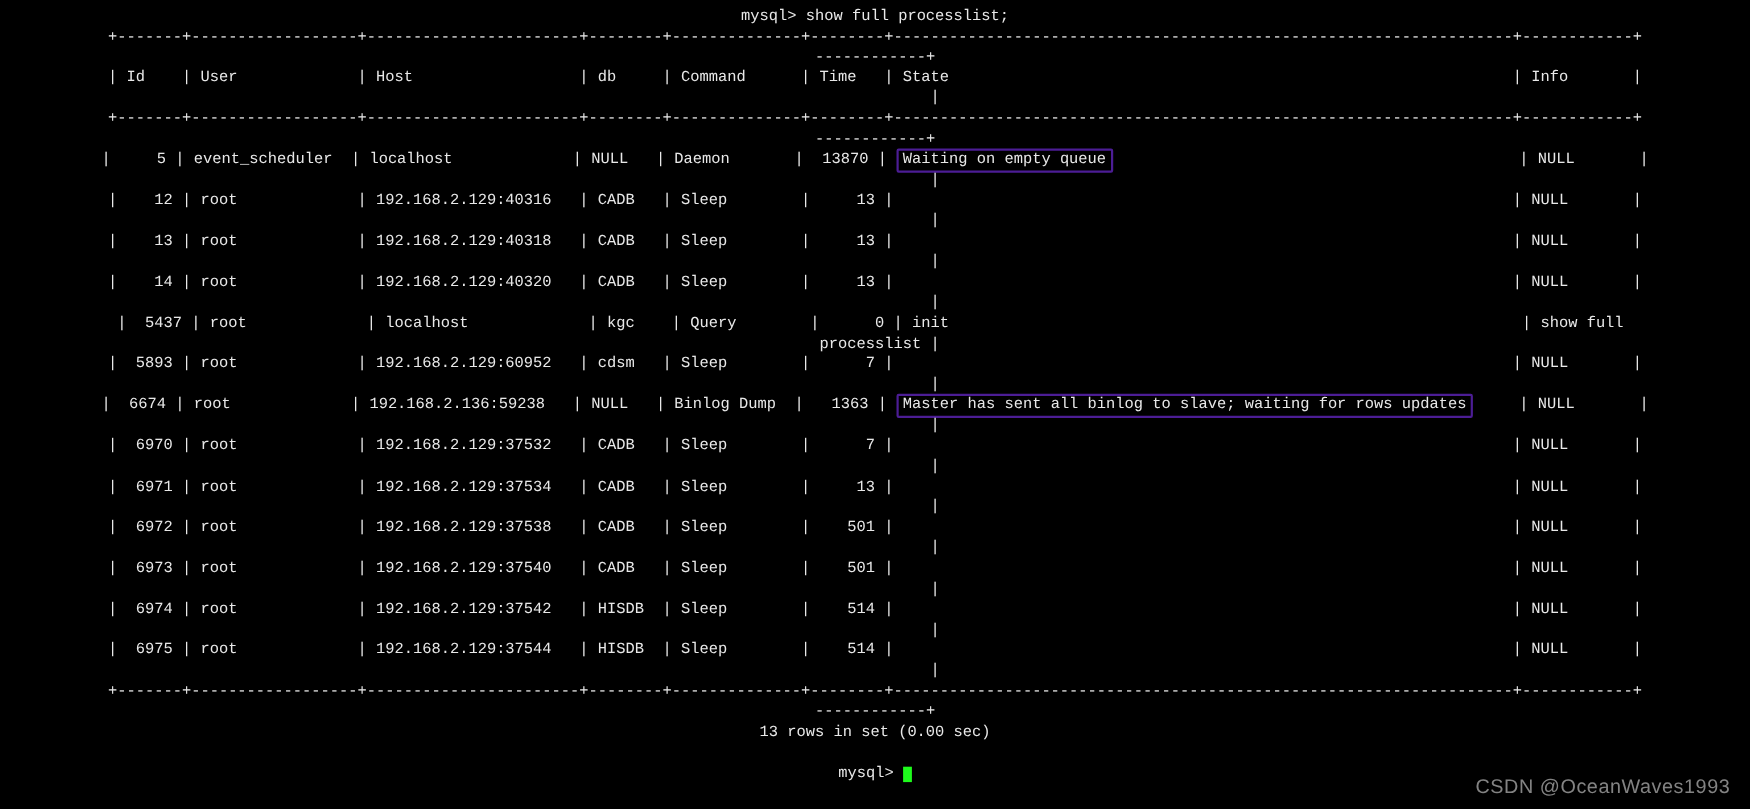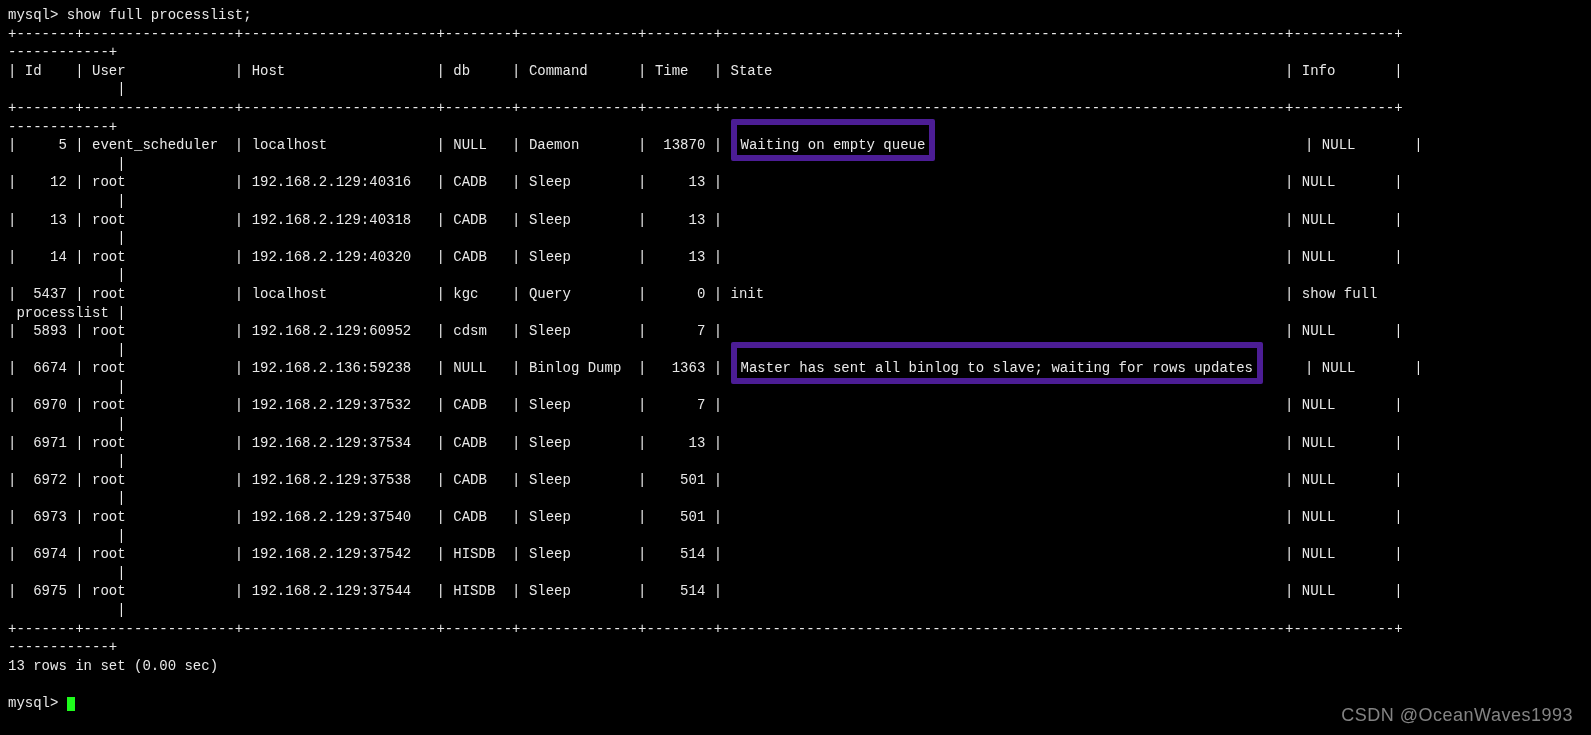--- a/index.html
+++ b/index.html
@@ -11,31 +11,32 @@
     line-height:18.6px;
     width:1591px;
     height:735px;
     overflow:hidden;
   }
   pre{
     margin:0;
     padding:6px 8px 0 8px;
     white-space:pre;
     font-family:inherit;
+    text-align:center;
   }
   .cursor{
     display:inline-block;
     width:8px;height:14px;
     background:#1efb1c;
     vertical-align:text-bottom;
   }
   .hl{
-    border:6px solid #4c1d95;
+    border:2px solid #4c1d95;
     border-radius:2px;
-    padding:12px 4px 2px 4px;
+    padding:0 4px 2px 4px;
     margin-top:20px;
   }
   .watermark{
     position:absolute;
     right:18px;
     bottom:10px;
     color:#c9c9c9;
     opacity:.65;
     font-family:"Segoe UI","Helvetica Neue",Arial,sans-serif;
     font-size:18px;

